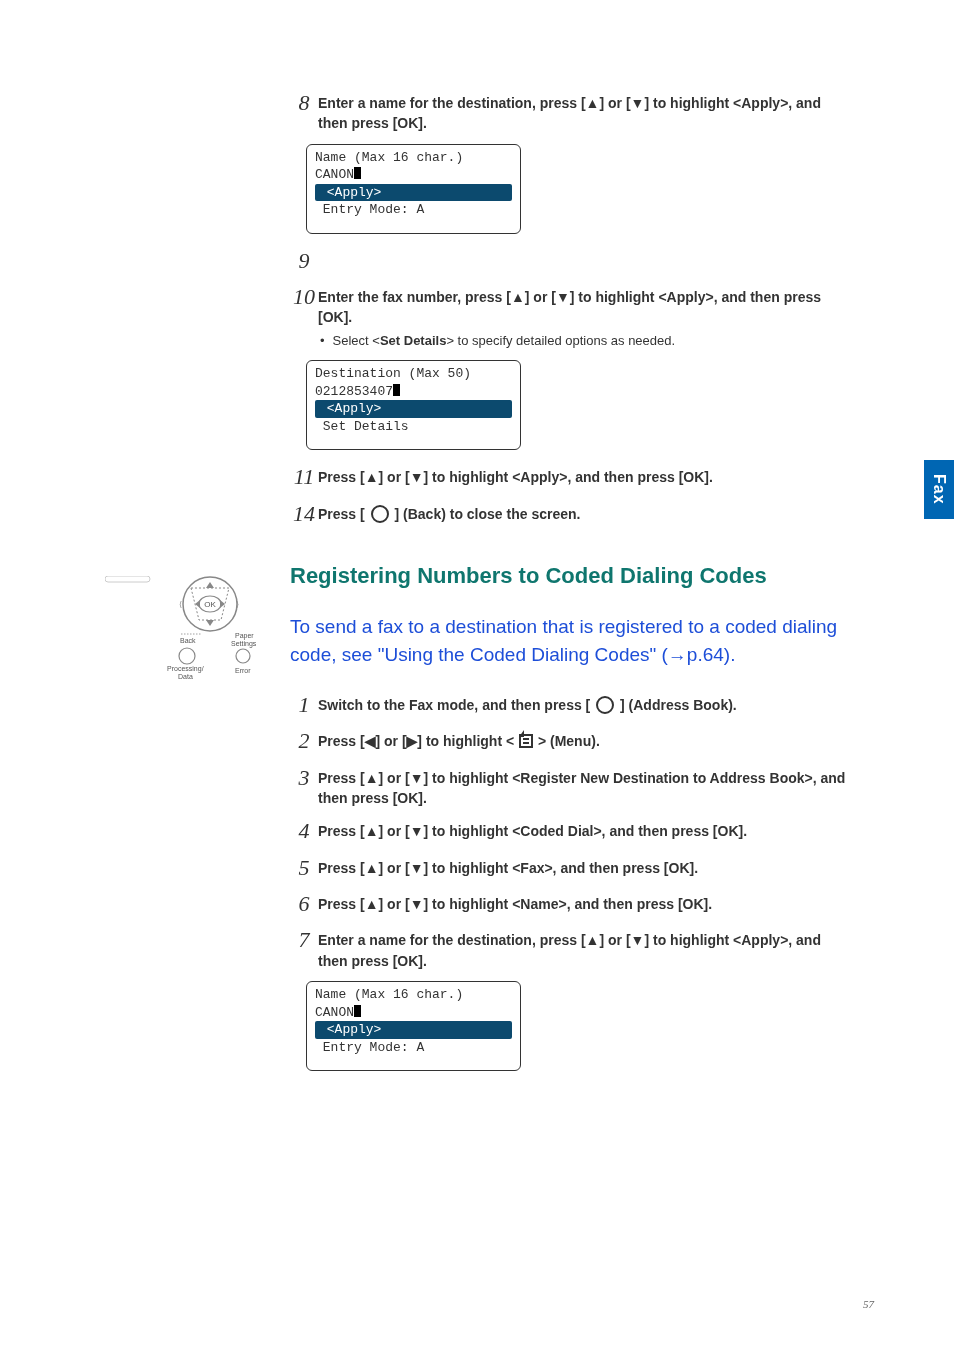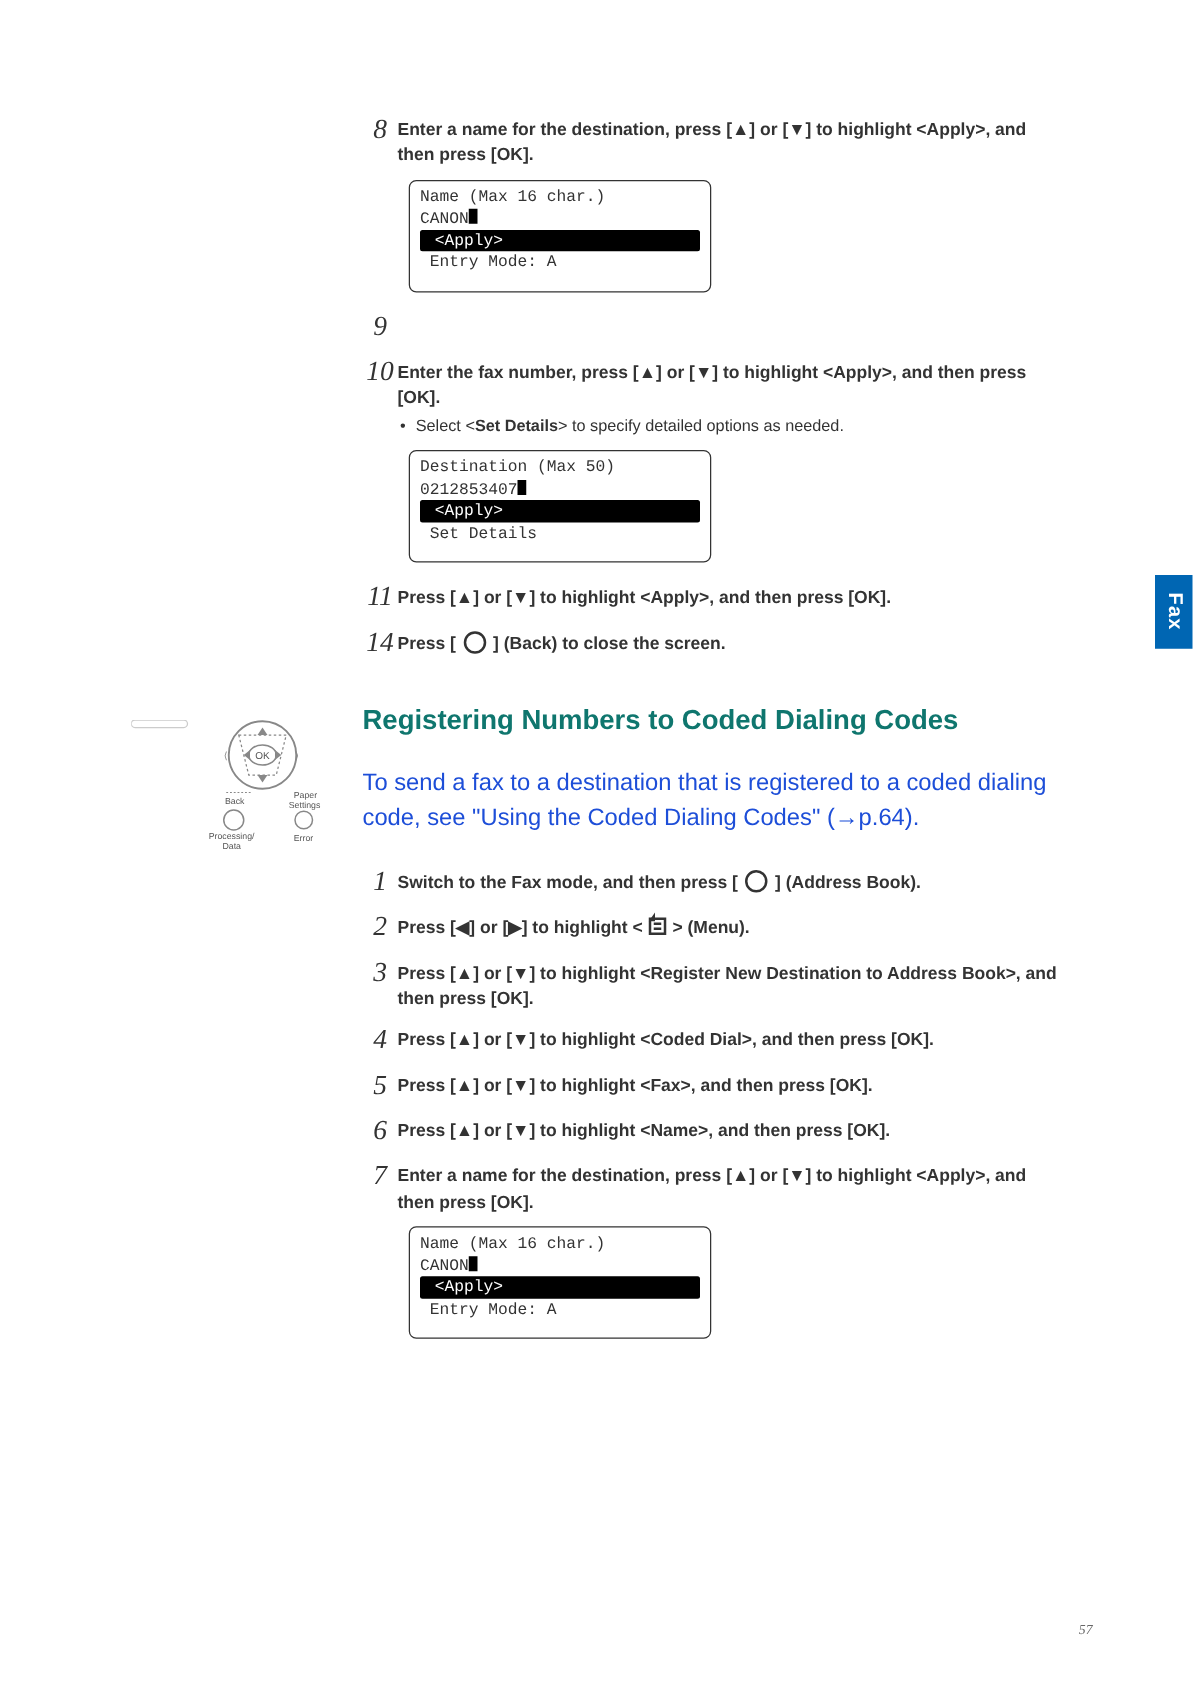--- a/index.html
+++ b/index.html
@@ -52,40 +52,40 @@
     display: flex;
     gap: 8px;
     padding-left: 2px;
   }
   .bullet-dot {
     color: #333;
   }
   .lcd {
     border: 1.5px solid #333;
     border-radius: 6px;
-    width: 242px;
-    margin: 8px 0 14px 37px;
+    width: 215px;
+    margin: 8px 0 14px 16px;
     font-family: "Courier New", monospace;
     font-size: 13px;
     line-height: 1.35;
     padding: 4px 2px 14px 2px;
   }
   .lcd-line {
     padding: 0 6px;
     white-space: pre;
   }
   .lcd-cursor {
     display: inline-block;
     width: 7px;
     height: 12px;
     background: #000;
     vertical-align: -1px;
   }
   .lcd-highlight {
-    background: #000000;
+    background: #0c4a6e;
     color: #fff;
     margin: 0 6px;
     padding: 0 4px;
     border-radius: 2px;
     white-space: pre;
     display: block;
   }
   .circle-btn {
     display: inline-block;
     width: 18px;

